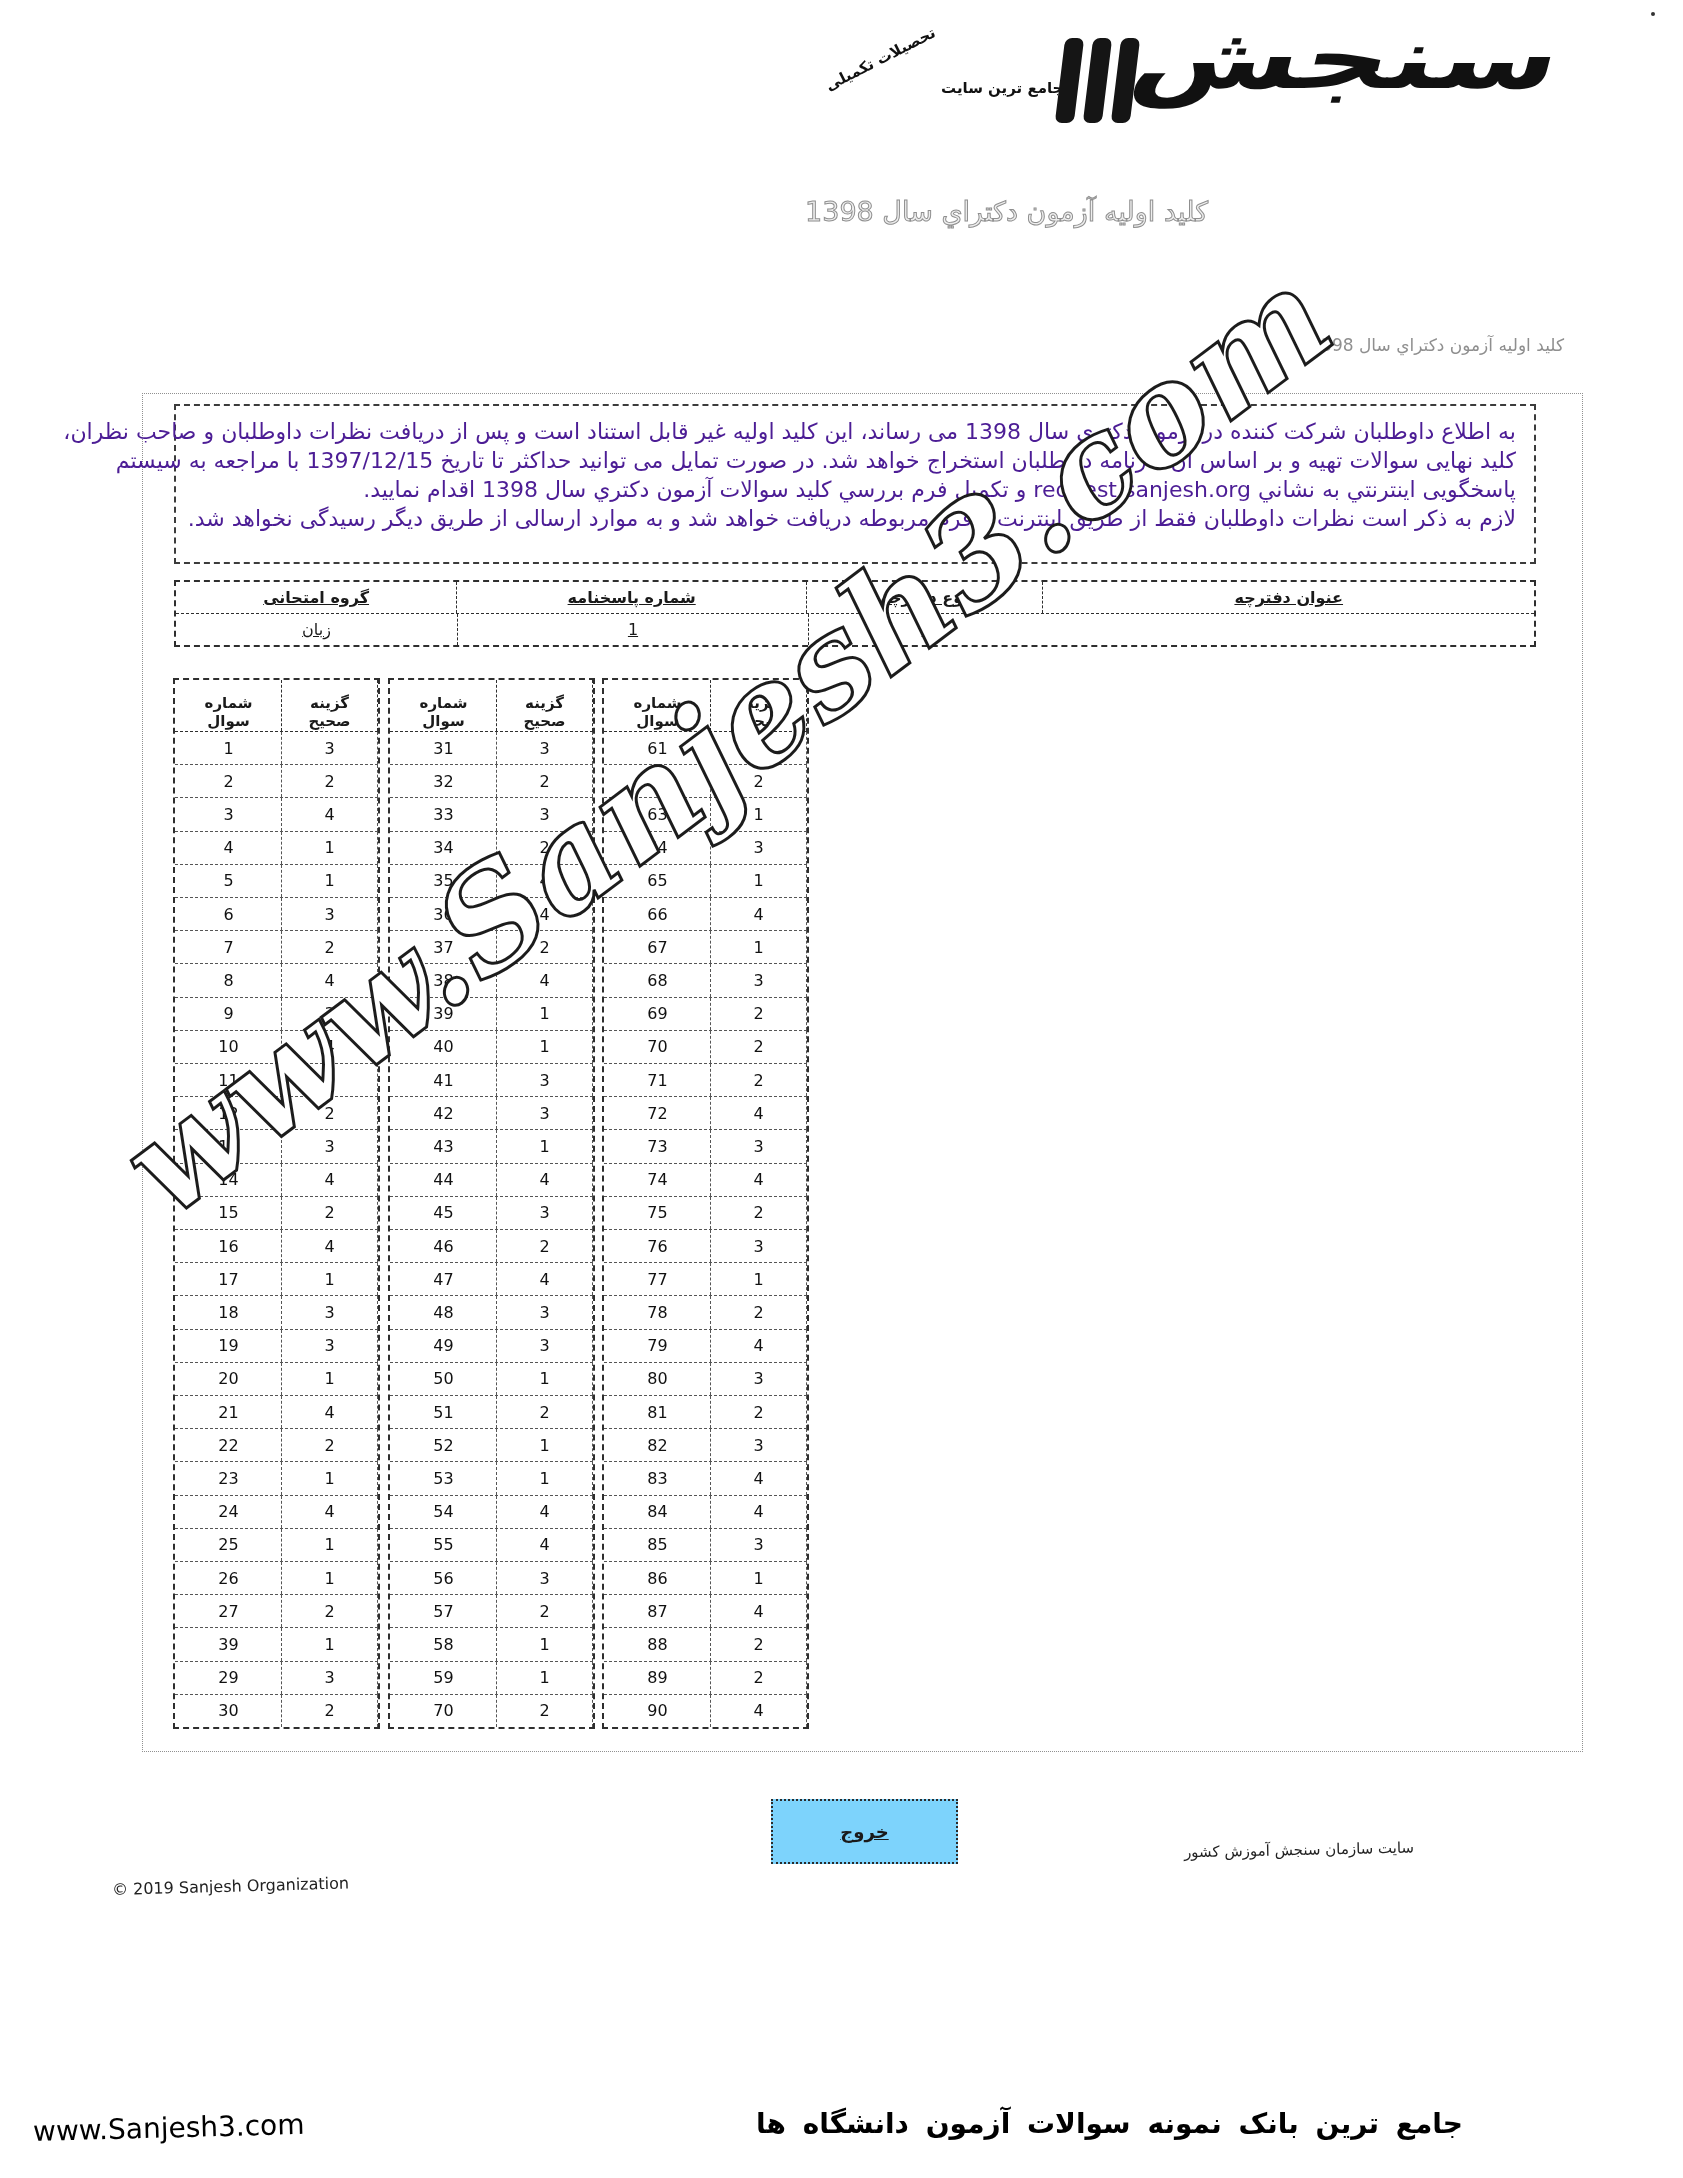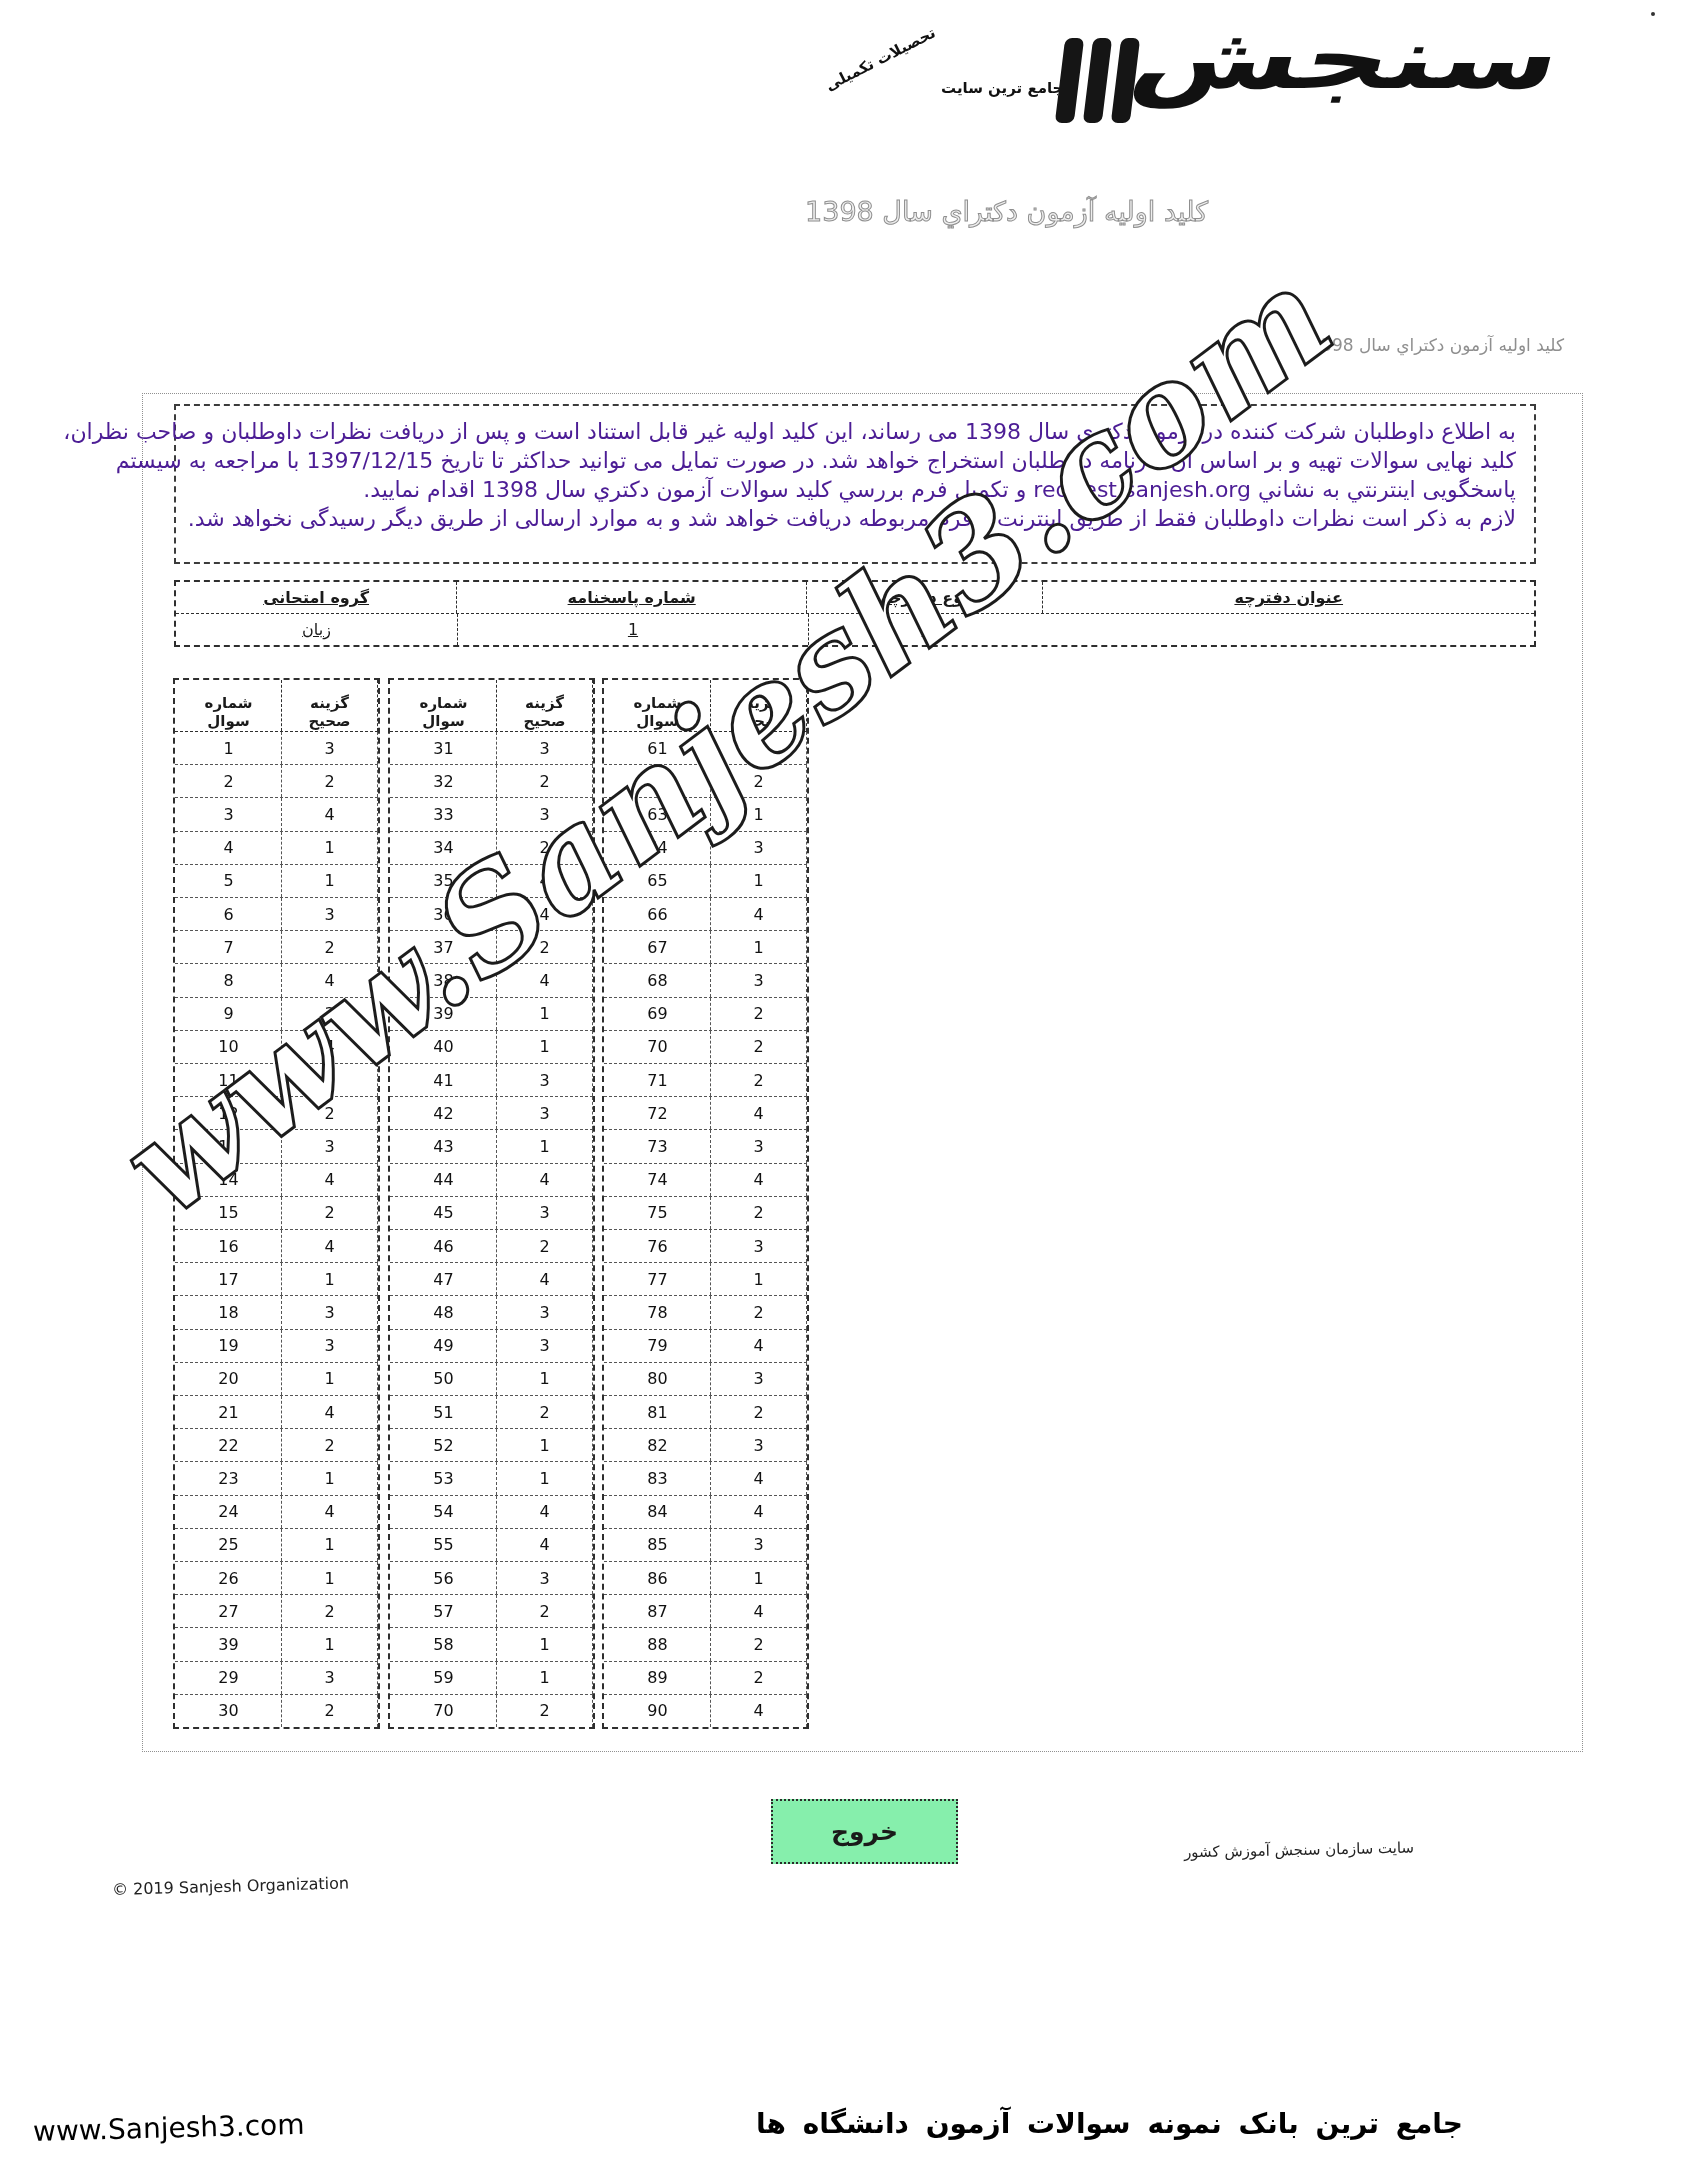--- a/index.html
+++ b/index.html
@@ -65,23 +65,23 @@
   .acell.a{flex:1;border-right:1px dashed #555;border-left:1px dashed #555;margin-left:-1px;}
 
   
   .watermark{position:absolute;left:25px;top:738px;width:1148px;height:198px;z-index:3;
              transform:rotate(-37deg);transform-origin:center;
              font-family:"DejaVu Serif",serif;font-style:italic;font-weight:bold;
              font-size:137px;line-height:198px;text-align:center;white-space:nowrap;
              color:#ffffff;-webkit-text-stroke:3px #1c1c1c;letter-spacing:1px;pointer-events:none;}
 
   
-  .exit-btn{position:absolute;left:771px;top:1799px;width:183px;height:61px;background:#86efac;
+  .exit-btn{position:absolute;left:771px;top:1799px;width:183px;height:61px;background:#7dd3fc;
             border:2px dotted #2a2a2a;display:flex;align-items:center;justify-content:center;
-            font-size:25px;font-weight:bold;direction:rtl;z-index:2;cursor:pointer;}
+            font-size:18px;font-weight:bold;direction:rtl;z-index:2;cursor:pointer;text-decoration:underline;}
 
   
   .footer-left{position:absolute;left:112px;top:1880px;font-size:16px;color:#222;
                transform:rotate(-1.6deg);transform-origin:left center;white-space:nowrap;}
   .footer-right{position:absolute;right:269px;top:1841px;font-size:15px;color:#222;direction:rtl;
                 transform:rotate(-1.2deg);white-space:nowrap;}
 
   
   .bottom-left{position:absolute;left:33px;top:2115px;font-size:28px;color:#000;
                transform:rotate(-1.5deg);transform-origin:left center;white-space:nowrap;}

